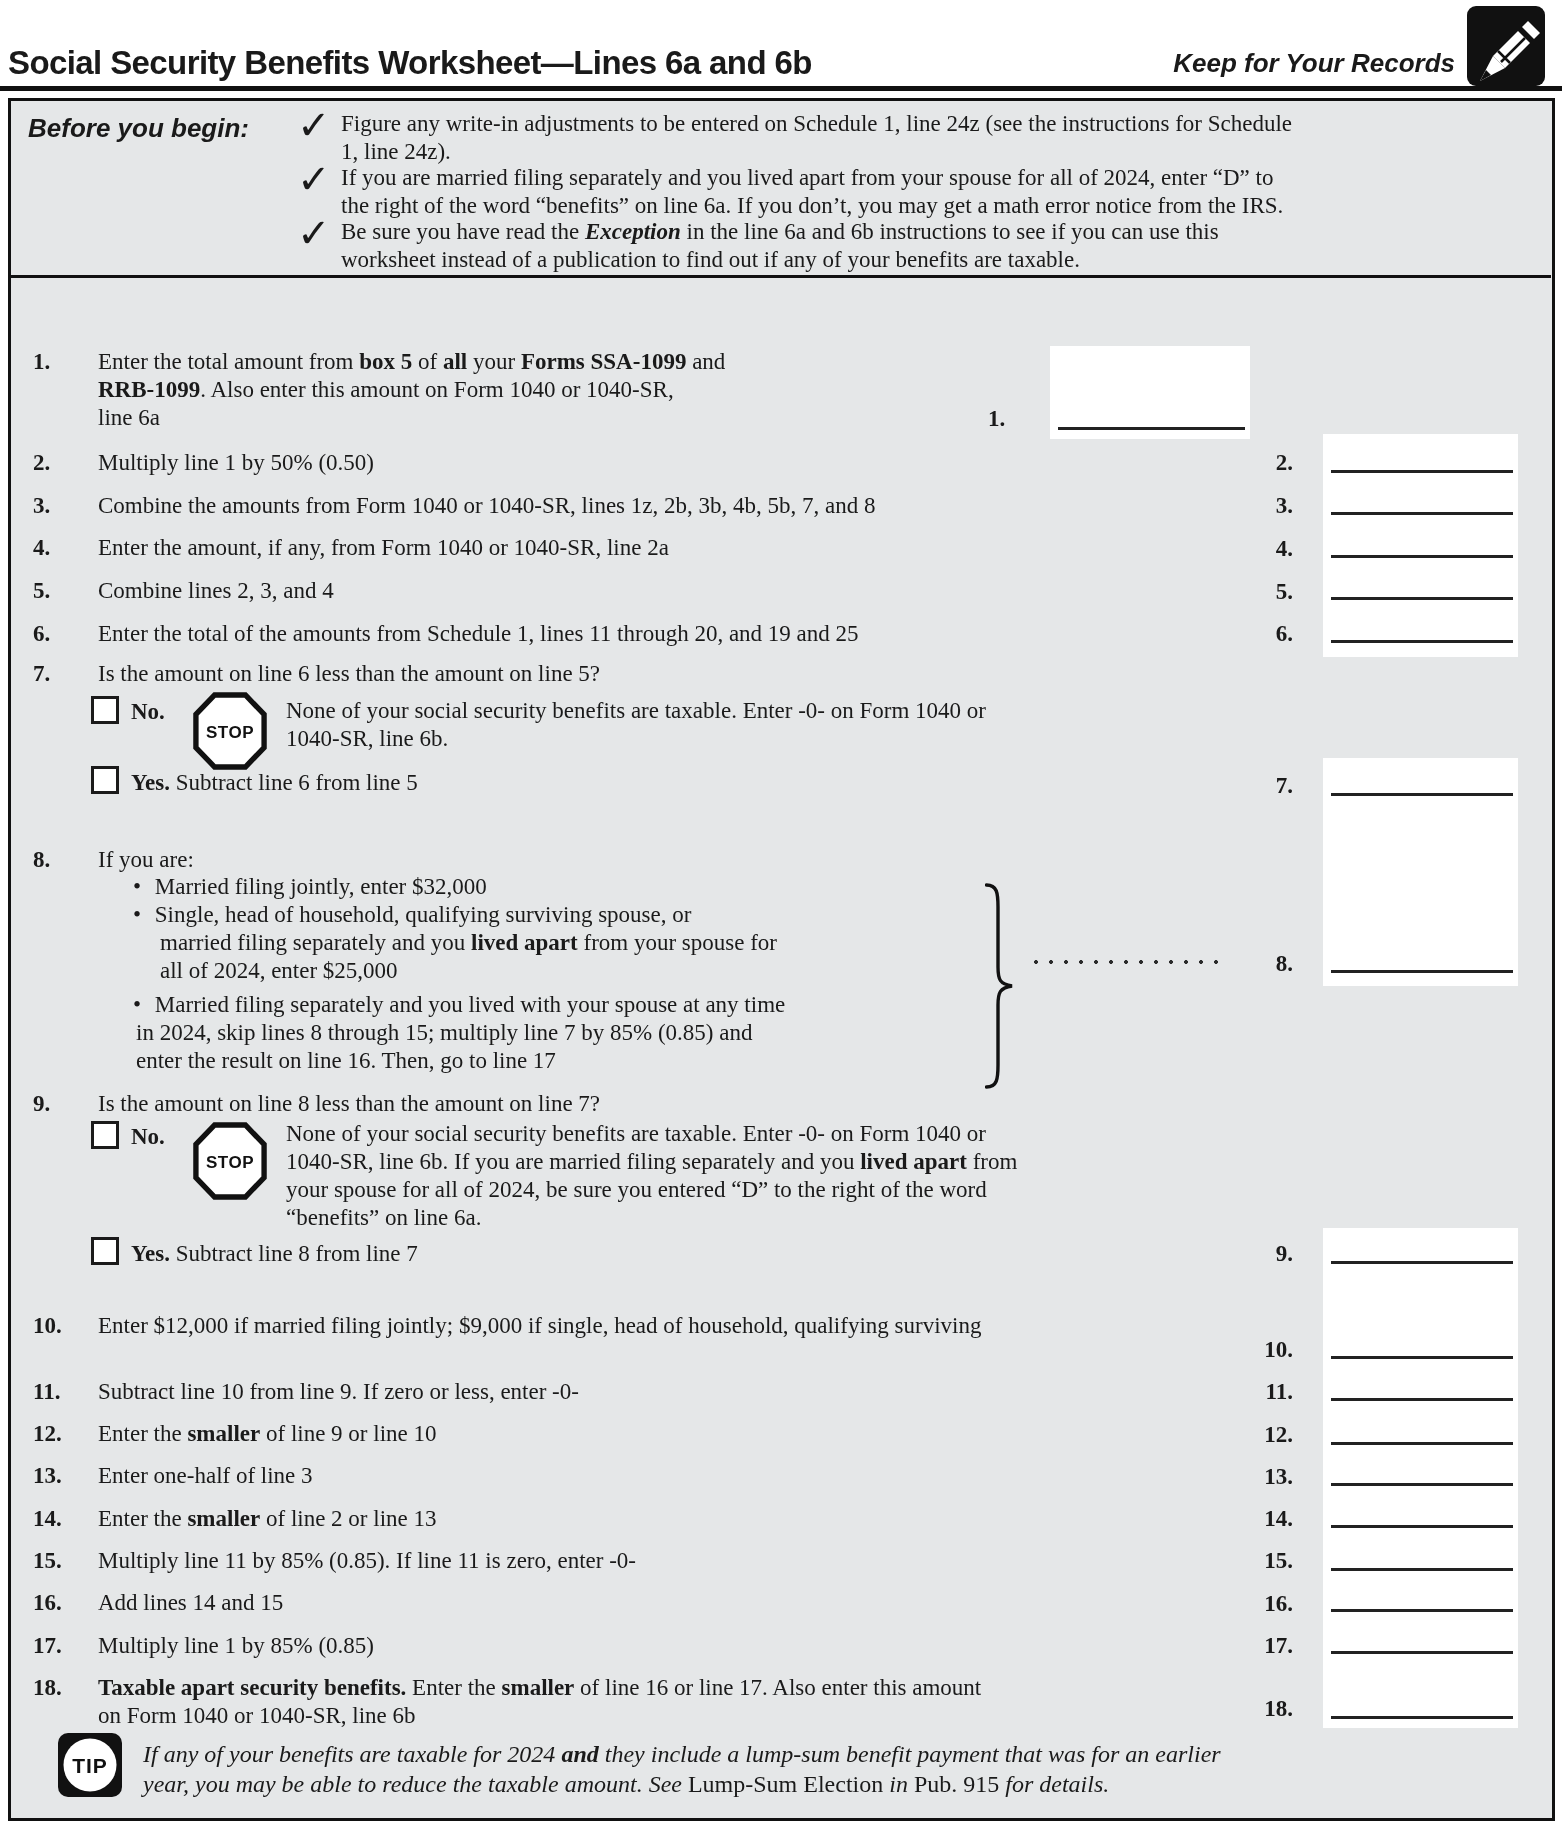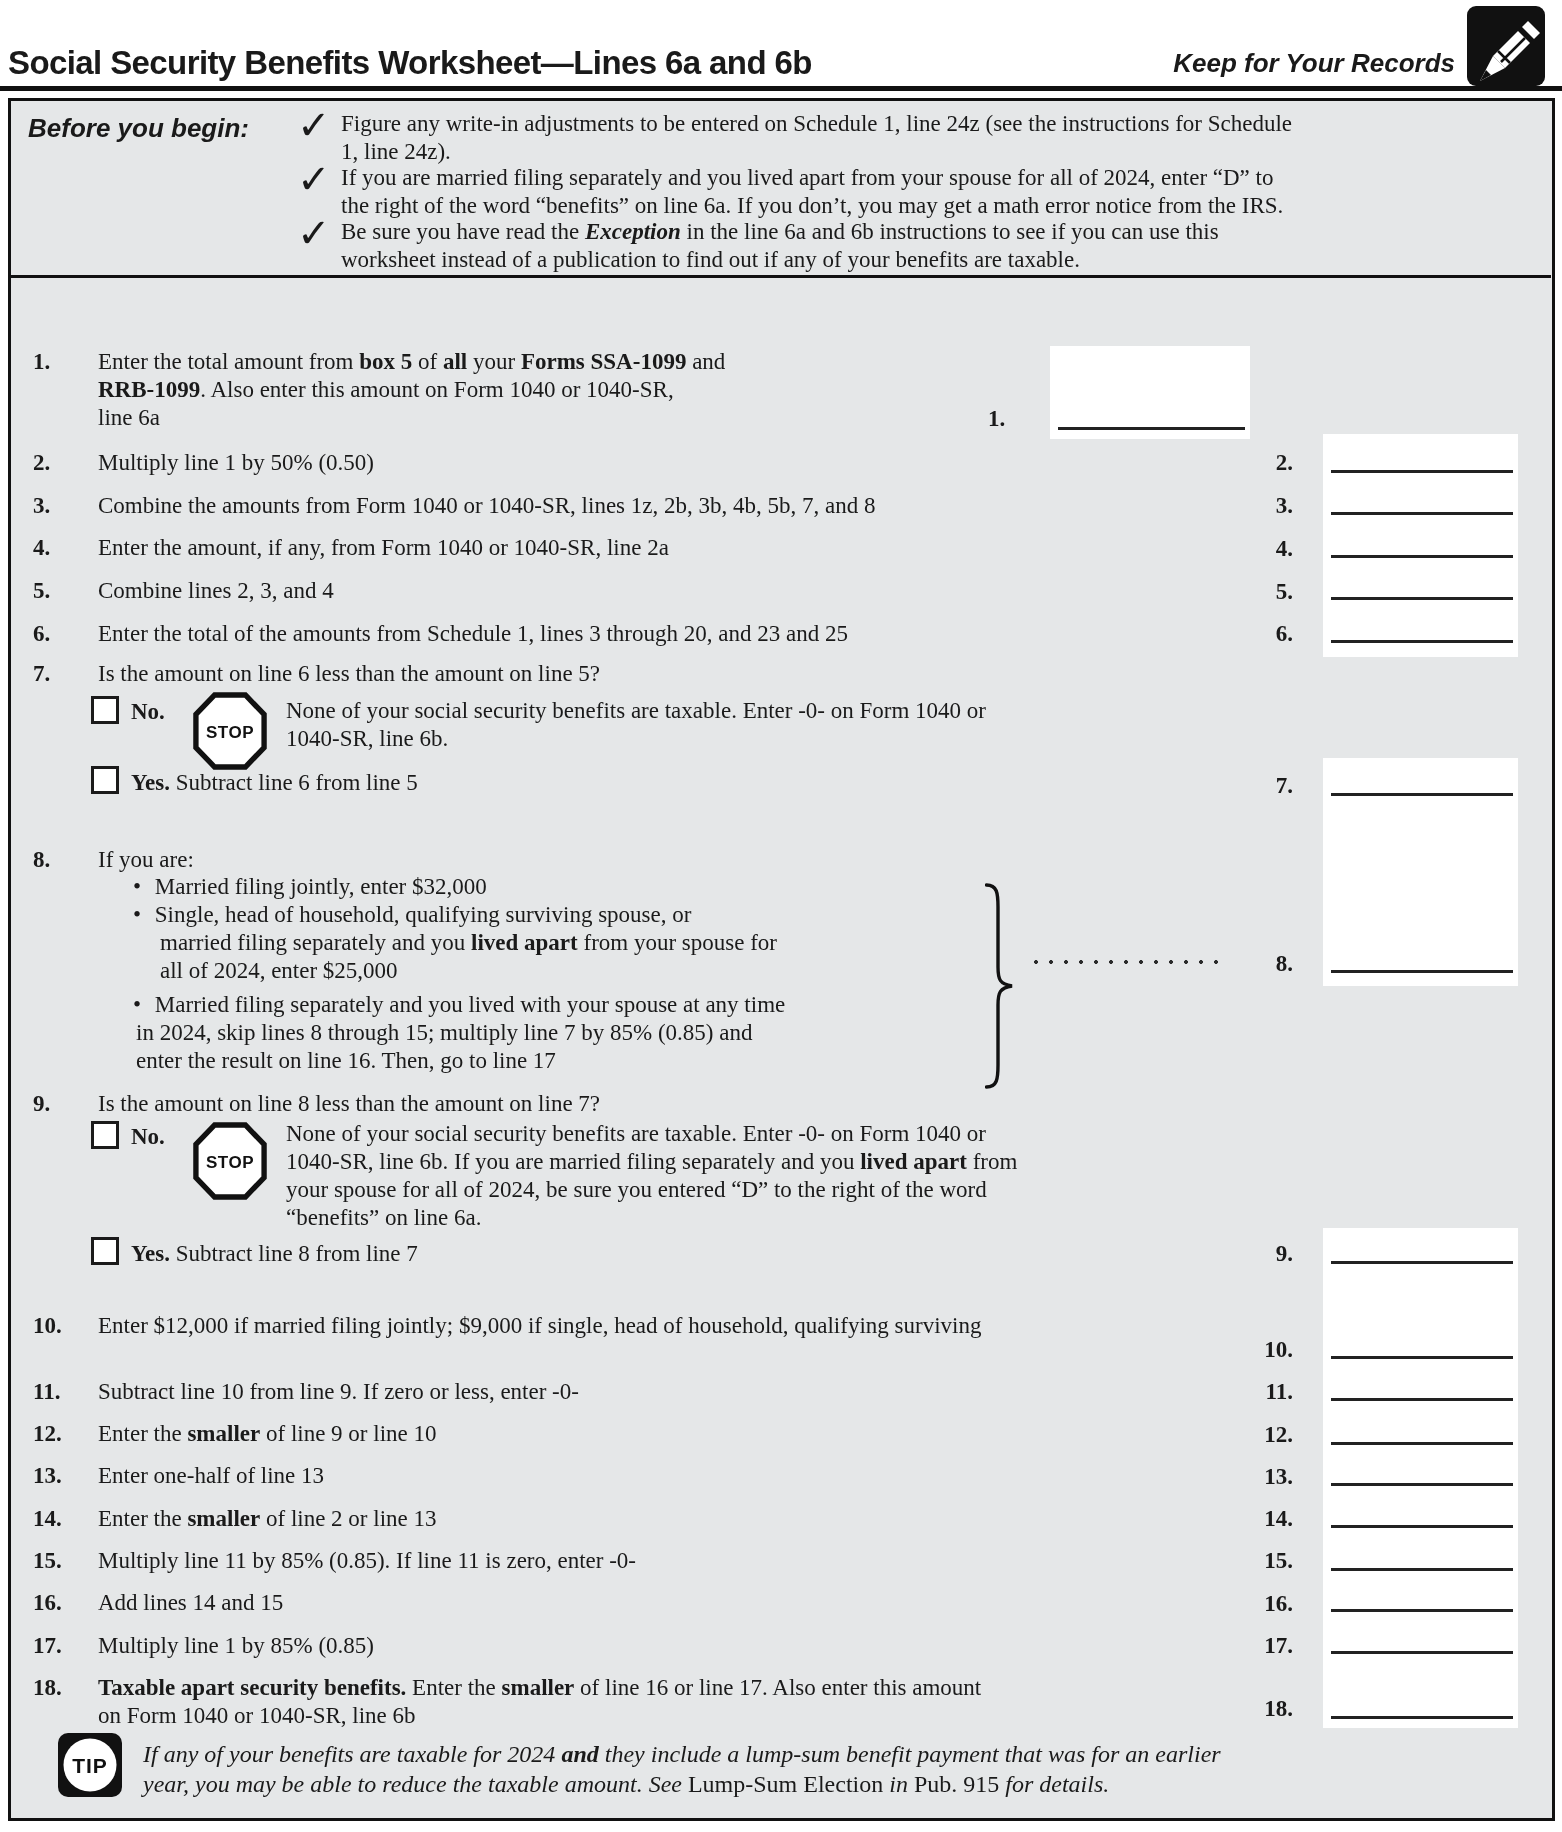--- a/index.html
+++ b/index.html
@@ -138,21 +138,21 @@
       <span><span>Enter the amount, if any, from Form 1040 or 1040-SR, line 2a</span></span>
         <span class="dots"></span>
     </div>
     <div class="abs s lead" style="left:87px;top:476px;width:1125px;">
       <span class="num">5.</span>
       <span><span>Combine lines 2, 3, and 4</span></span>
         <span class="dots"></span>
     </div>
     <div class="abs s lead" style="left:87px;top:519px;width:1125px;">
       <span class="num">6.</span>
-      <span><span>Enter the total of the amounts from Schedule 1, lines 3 through 20, and 23 and 25</span></span>
+      <span><span>Enter the total of the amounts from Schedule 1, lines 11 through 20, and 19 and 25</span></span>
         <span class="dots"></span>
     </div>
 
     <div class="abs s" style="left:87px;top:559px;">
       <span class="num">7.</span>
       <span><span>Is the amount on line 6 less than the amount on line 5?</span></span>
     </div>
     <div class="cb" style="left:80px;top:595px;"></div>
     <div class="abs s" style="left:120px;top:597px;"><span class="b">No.</span></div>
     <svg class="stopsvg" style="left:182px;top:591px;" viewBox="0 0 76 80">
@@ -216,21 +216,21 @@
       <span><span>Subtract line 10 from line 9. If zero or less, enter -0-</span></span>
         <span class="dots"></span>
     </div>
     <div class="abs s lead" style="left:87px;top:1319px;width:1125px;">
       <span class="num">12.</span>
       <span><span>Enter the </span><span class="b">smaller</span><span> of line 9 or line 10</span></span>
         <span class="dots"></span>
     </div>
     <div class="abs s lead" style="left:87px;top:1361px;width:1125px;">
       <span class="num">13.</span>
-      <span><span>Enter one-half of line 13</span></span>
+      <span><span>Enter one-half of line 3</span></span>
         <span class="dots"></span>
     </div>
     <div class="abs s lead" style="left:87px;top:1404px;width:1125px;">
       <span class="num">14.</span>
       <span><span>Enter the </span><span class="b">smaller</span><span> of line 2 or line 13</span></span>
         <span class="dots"></span>
     </div>
     <div class="abs s lead" style="left:87px;top:1446px;width:1125px;">
       <span class="num">15.</span>
       <span><span>Multiply line 11 by 85% (0.85). If line 11 is zero, enter -0-</span></span>

